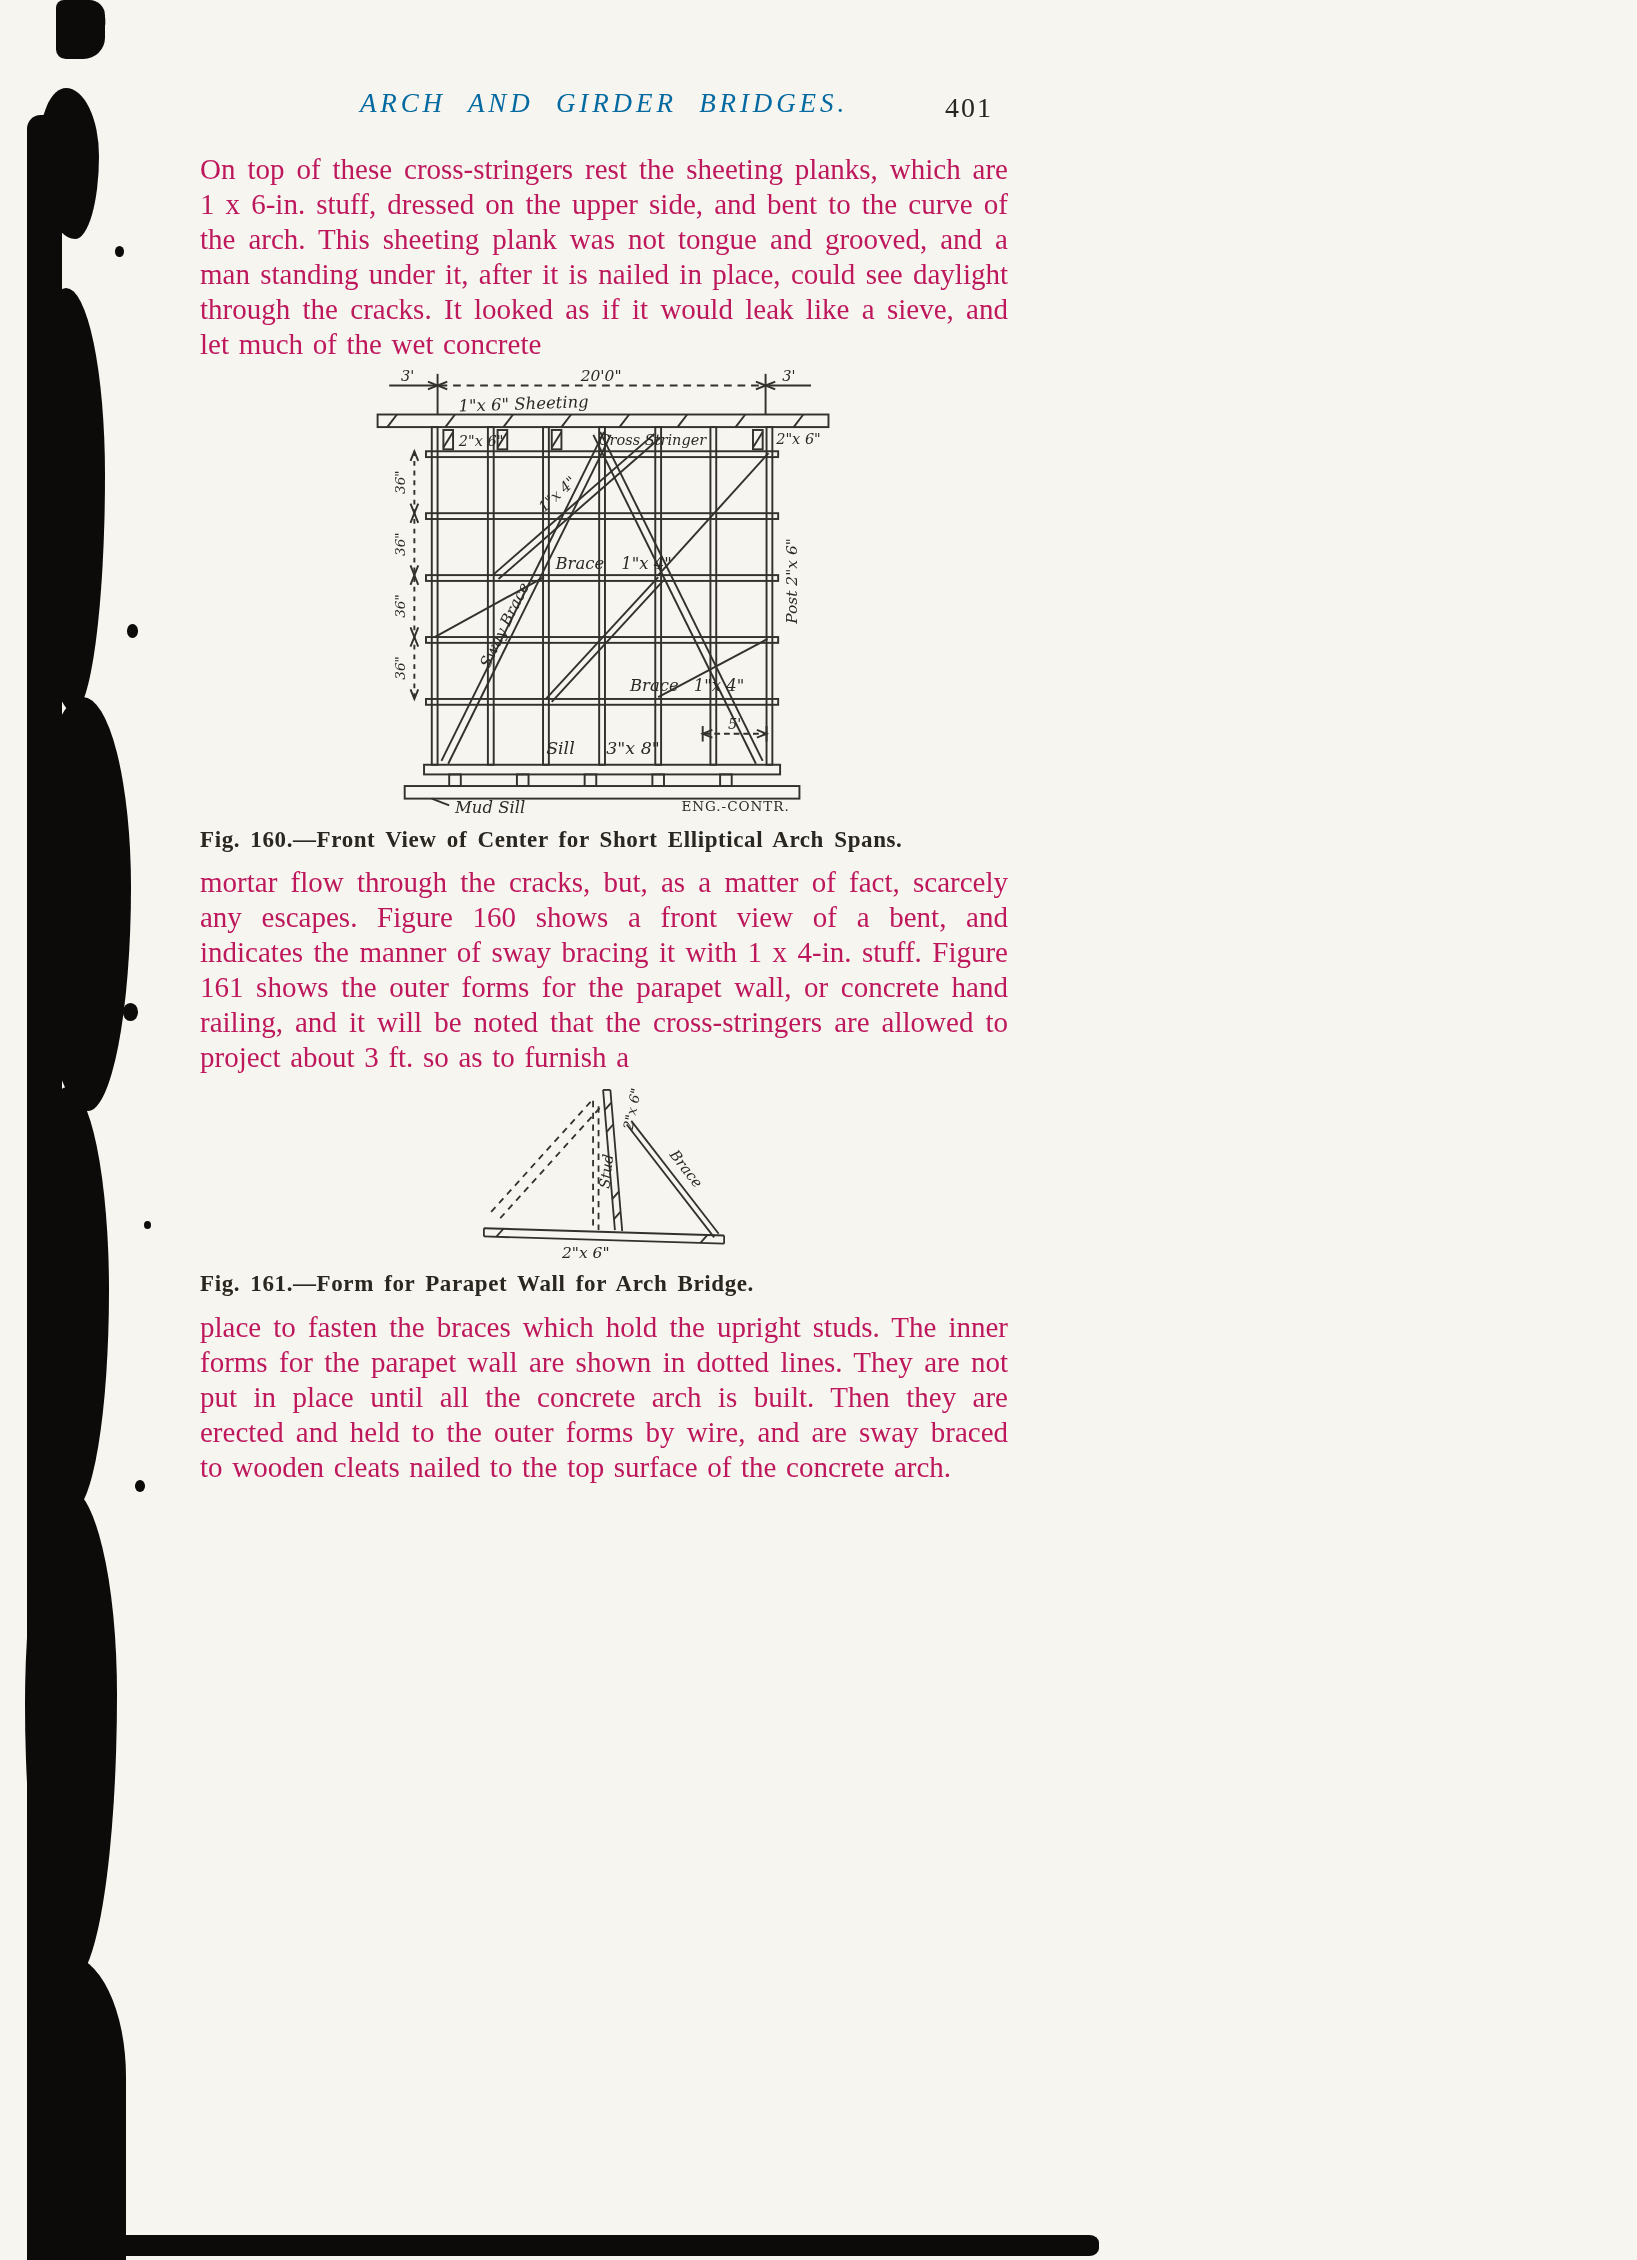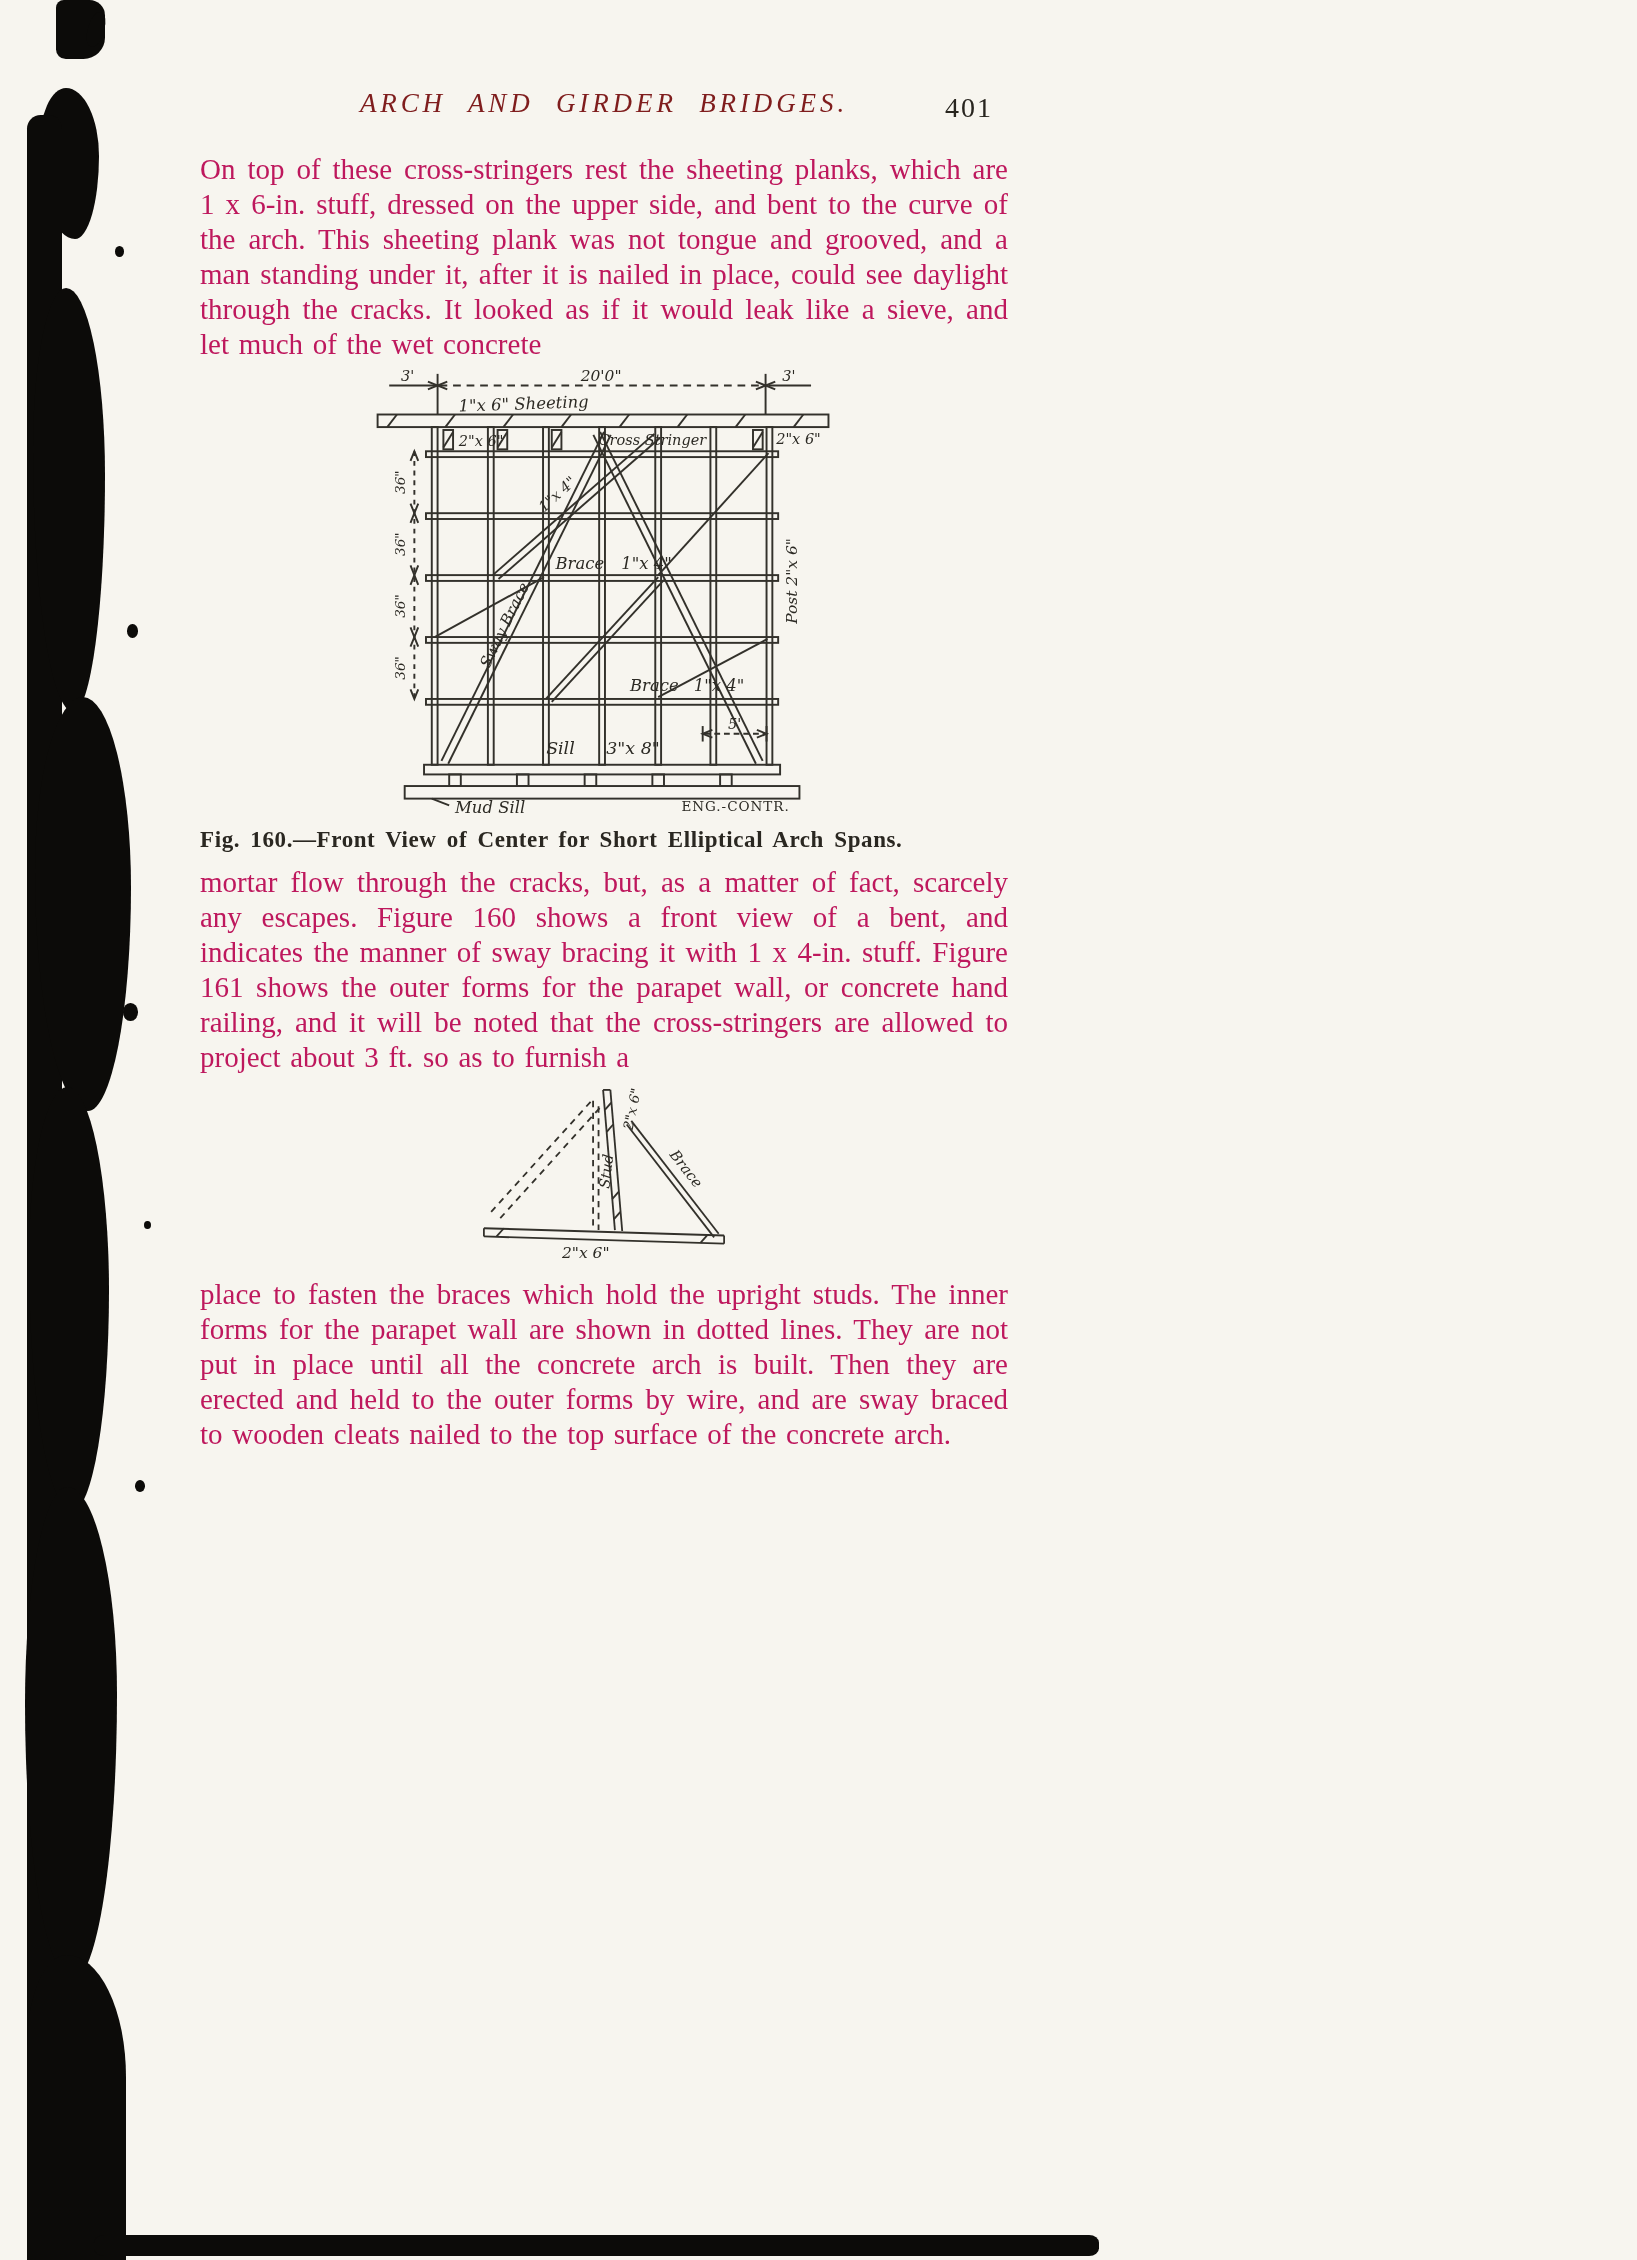--- a/index.html
+++ b/index.html
@@ -25,21 +25,21 @@
   .dot-1 { left:127px; top:624px; width:10.7px; height:13.7px; }
   .dot-2 { left:123px; top:1003px; width:14.6px; height:17.6px; }
   .dot-3 { left:135px; top:1480px; width:9.8px; height:11.7px; }
   .dot-4 { left:115px; top:246px; width:8.8px; height:10.7px; }
   .dot-5 { left:144px; top:1221px; width:6.8px; height:7.8px; }
 
   .content { position:absolute; left:200px; top:0; width:808px; }
   .header-row { position:relative; margin-top:88px; height:39px; }
   .running-head {
     text-align:center; font-style:italic; font-size:27px;
-    letter-spacing:3.9px; word-spacing:11.7px; color:#7f1d1d;
+    letter-spacing:3.9px; word-spacing:11.7px; color:#0369a1;
   }
   .page-number { position:absolute; right:15px; top:3.9px; font-size:28px; letter-spacing:2px; }
   .body-text {
     font-size:29px; line-height:35px; text-align:justify;
     word-spacing:2.4px; color:#be185d;
   }
   .p1 { margin-top:25px; }
   .p2 { margin-top:11.7px; }
   .p3 { margin-top:11.7px; }
   .fig { text-align:center; }
@@ -230,18 +230,19 @@
         </g>
         <g class="handlbl">
           <text x="176" y="34" font-size="15" text-anchor="middle" transform="rotate(-78 176 34)">2"x 6"</text>
           <text x="148" y="102" font-size="16" text-anchor="middle" transform="rotate(-83 148 102)">Stud</text>
           <text x="226" y="102" font-size="16" text-anchor="middle" transform="rotate(52 226 102)">Brace</text>
           <text x="120" y="197" font-size="17" text-anchor="middle">2"x 6"</text>
         </g>
       </svg>
     </div>
 
+    <div class="caption cap-161">Fig. 161.—Form for Parapet Wall for Arch Bridge.</div>
 
     <p class="body-text p3">place to fasten the braces which hold the upright studs. The inner forms for the parapet wall are shown in dotted lines. They are not put in place until all the concrete arch is built. Then they are erected and held to the outer forms by wire, and are sway braced to wooden cleats nailed to the top surface of the concrete arch.</p>
 
   </div>
 </div>
 
 
 </body></html>

